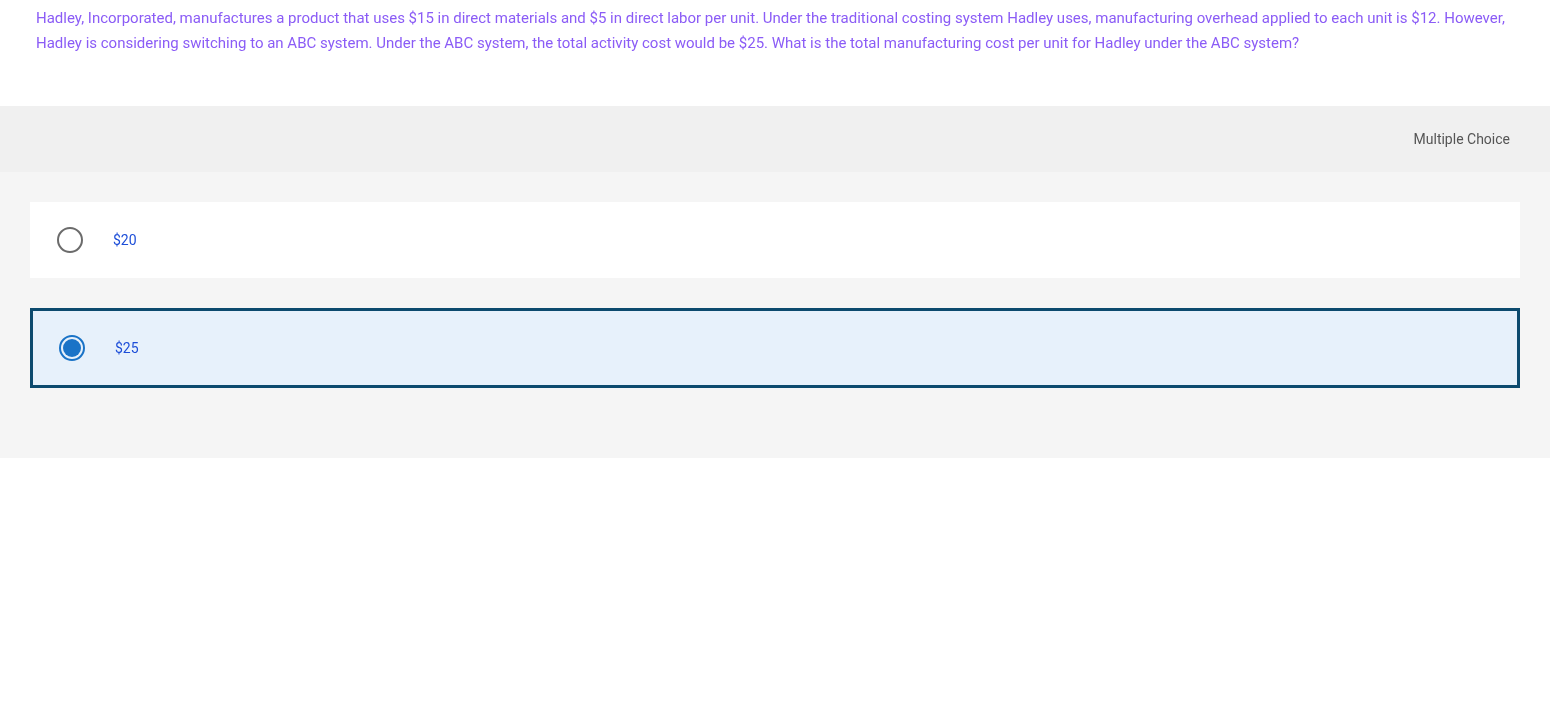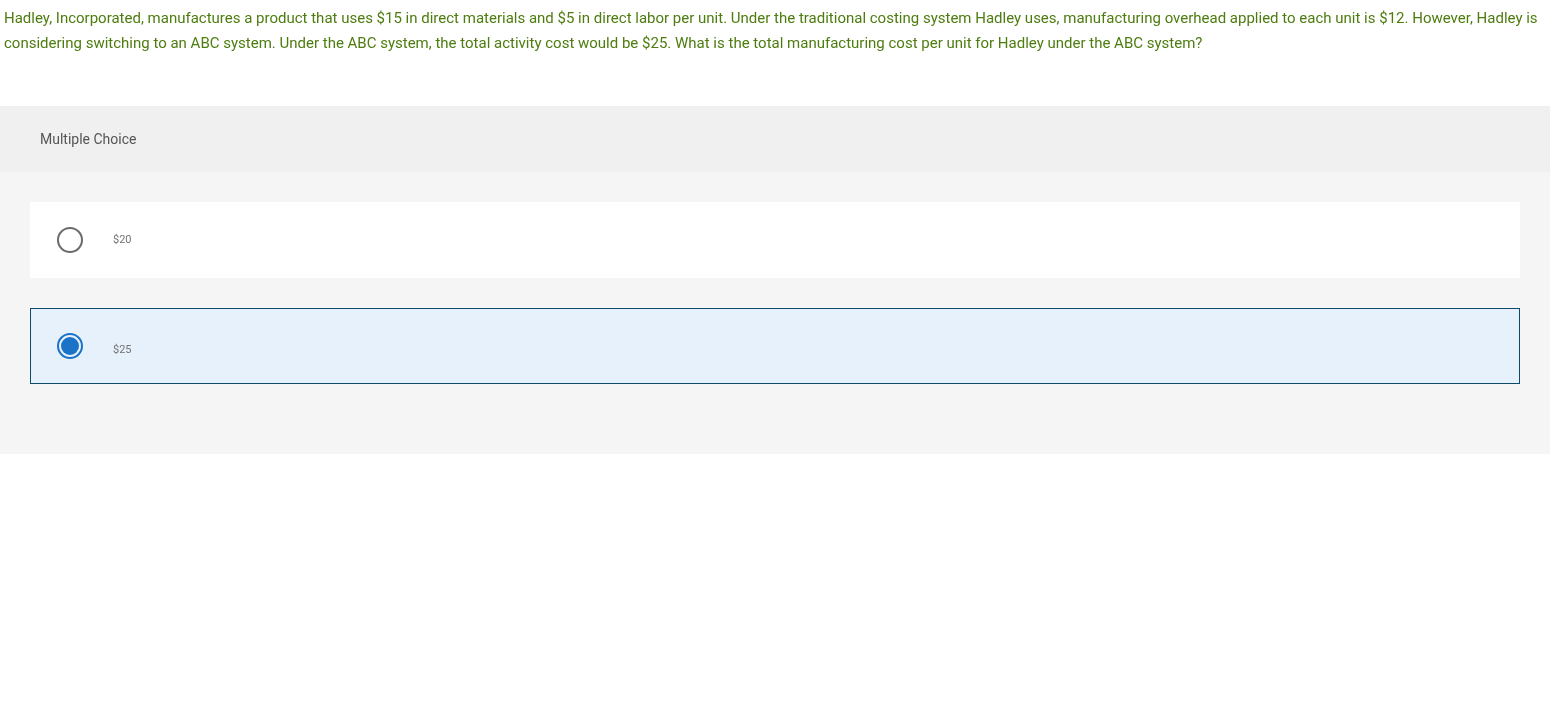--- a/index.html
+++ b/index.html
@@ -9,51 +9,52 @@
     }
     body {
       font-family: -apple-system, BlinkMacSystemFont, "Segoe UI", Roboto, "Helvetica Neue", Arial, sans-serif;
       background: #ffffff;
       color: #333;
       font-size: 15px;
       line-height: 1.6;
     }
     .question-text {
       padding: 6px 8px 0 4px;
-      color: #4d7c0f;
+      color: #8b5cf6;
       font-size: 15px;
       line-height: 1.65;
+      margin-left: 32px;
     }
     .mc-container {
       margin-top: 50px;
       background: #f5f5f5;
       padding-bottom: 40px;
     }
     .mc-header {
       padding: 22px 40px;
       color: #555;
       font-size: 14px;
       background: #f0f0f0;
+      text-align: right;
     }
     .options-wrap {
       padding: 30px 30px 0 30px;
     }
     .option {
       display: flex;
       align-items: center;
       background: #ffffff;
       padding: 24px 26px;
       margin-bottom: 30px;
       border: 1px solid transparent;
       cursor: pointer;
     }
     .option.selected {
       background: #e7f1fb;
-      border: 1px solid #0c4a6e;
-      align-items: flex-end;
+      border: 3px solid #0c4a6e;
     }
     .radio {
       width: 26px;
       height: 26px;
       border: 2px solid #1a73c7;
       border-radius: 50%;
       margin-right: 30px;
       flex-shrink: 0;
       display: flex;
       align-items: center;
@@ -66,22 +67,22 @@
       width: 18px;
       height: 18px;
       border-radius: 50%;
       background: #1a73c7;
       display: none;
     }
     .option.selected .radio-inner {
       display: block;
     }
     .option-label {
-      color: #737373;
-      font-size: 11px;
+      color: #1d4ed8;
+      font-size: 14px;
     }
   </style>
 </head>
 <body>
 
 <div class="question-text">Hadley, Incorporated, manufactures a product that uses $15 in direct materials and $5 in direct labor per unit. Under the traditional costing system Hadley uses, manufacturing overhead applied to each unit is $12. However, Hadley is considering switching to an ABC system. Under the ABC system, the total activity cost would be $25. What is the total manufacturing cost per unit for Hadley under the ABC system?</div>
 
 <div class="mc-container">
   <div class="mc-header">Multiple Choice</div>
 

